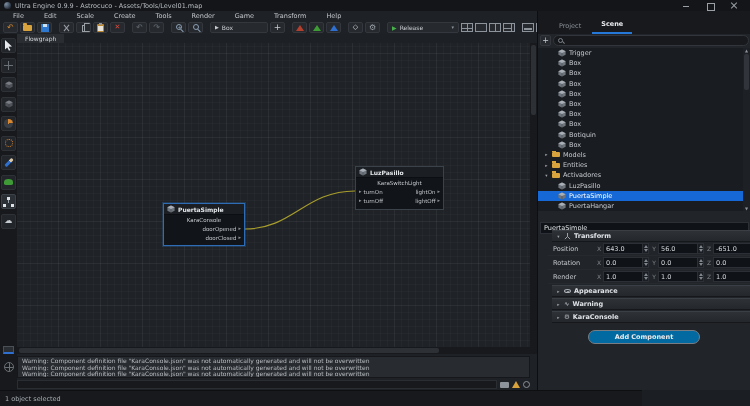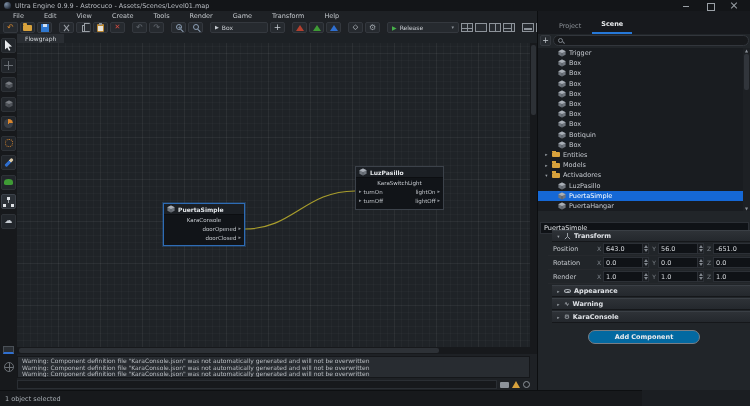--- a/index.html
+++ b/index.html
@@ -170,32 +170,32 @@
 .spin-down{width:0;height:0;border-left:2px solid transparent;border-right:2px solid transparent;border-top:3px solid #80868d;}
 .add-comp{position:absolute;left:50px;top:296px;width:112px;height:14px;border:1px solid #787d84;border-radius:7px;background:#0369a1;color:#e9ebee;font-size:6.5px;font-weight:bold;display:flex;align-items:center;justify-content:center;}
 </style>
 </head>
 <body>
 
 <div class="app">
 
   <div class="titlebar">
     <span class="logo"></span>
-    <span class="title-text">Ultra Engine 0.9.9 - Astrocuco - Assets/Scenes/Level01.map</span>
+    <span class="title-text">Ultra Engine 0.9.9 - Astrocuco - Assets/Tools/Level01.map</span>
     <span class="win-controls">
       <span class="wc wc-min"></span>
       <span class="wc wc-max"></span>
       <span class="wc wc-close"></span>
     </span>
   </div>
 
   <div class="menubar" id="menubar">
       <span class="menu-item">File</span>
       <span class="menu-item">Edit</span>
-      <span class="menu-item">View</span>
+      <span class="menu-item">Scale</span>
       <span class="menu-item">Create</span>
       <span class="menu-item">Tools</span>
       <span class="menu-item">Render</span>
       <span class="menu-item">Game</span>
       <span class="menu-item">Transform</span>
       <span class="menu-item">Help</span>
     </div>
 
   <div class="toolbar">
     <span class="tb-btn">
@@ -537,26 +537,26 @@
               <path d="M5 0.5 L9.5 2.8 L9.5 7.2 L5 9.5 L0.5 7.2 L0.5 2.8 Z" fill="#6f757d"></path>
               <path d="M5 0.5 L9.5 2.8 L5 5.1 L0.5 2.8 Z" fill="#a9afb7"></path>
               <path d="M5 5.1 L5 9.5" stroke="#4a4f56" stroke-width="0.8"></path>
             </svg>
           </span>
           <span>Box</span>
         </div>
         <div class="tree-row" style="padding-left: 6px;">
           <span class="caret">▸</span>
           <span class="folder-ico"></span>
-          <span>Entities</span>
+          <span>Models</span>
         </div>
         <div class="tree-row" style="padding-left: 6px;">
           <span class="caret">▸</span>
           <span class="folder-ico"></span>
-          <span>Models</span>
+          <span>Entities</span>
         </div>
         <div class="tree-row" style="padding-left: 6px;">
           <span class="caret">▾</span>
           <span class="folder-ico"></span>
           <span>Activadores</span>
         </div>
         <div class="tree-row" style="padding-left: 20px;">
           <span class="cube-ico">
             <svg width="8" height="8" viewBox="0 0 10 10">
               <path d="M5 0.5 L9.5 2.8 L9.5 7.2 L5 9.5 L0.5 7.2 L0.5 2.8 Z" fill="#6f757d"></path>

